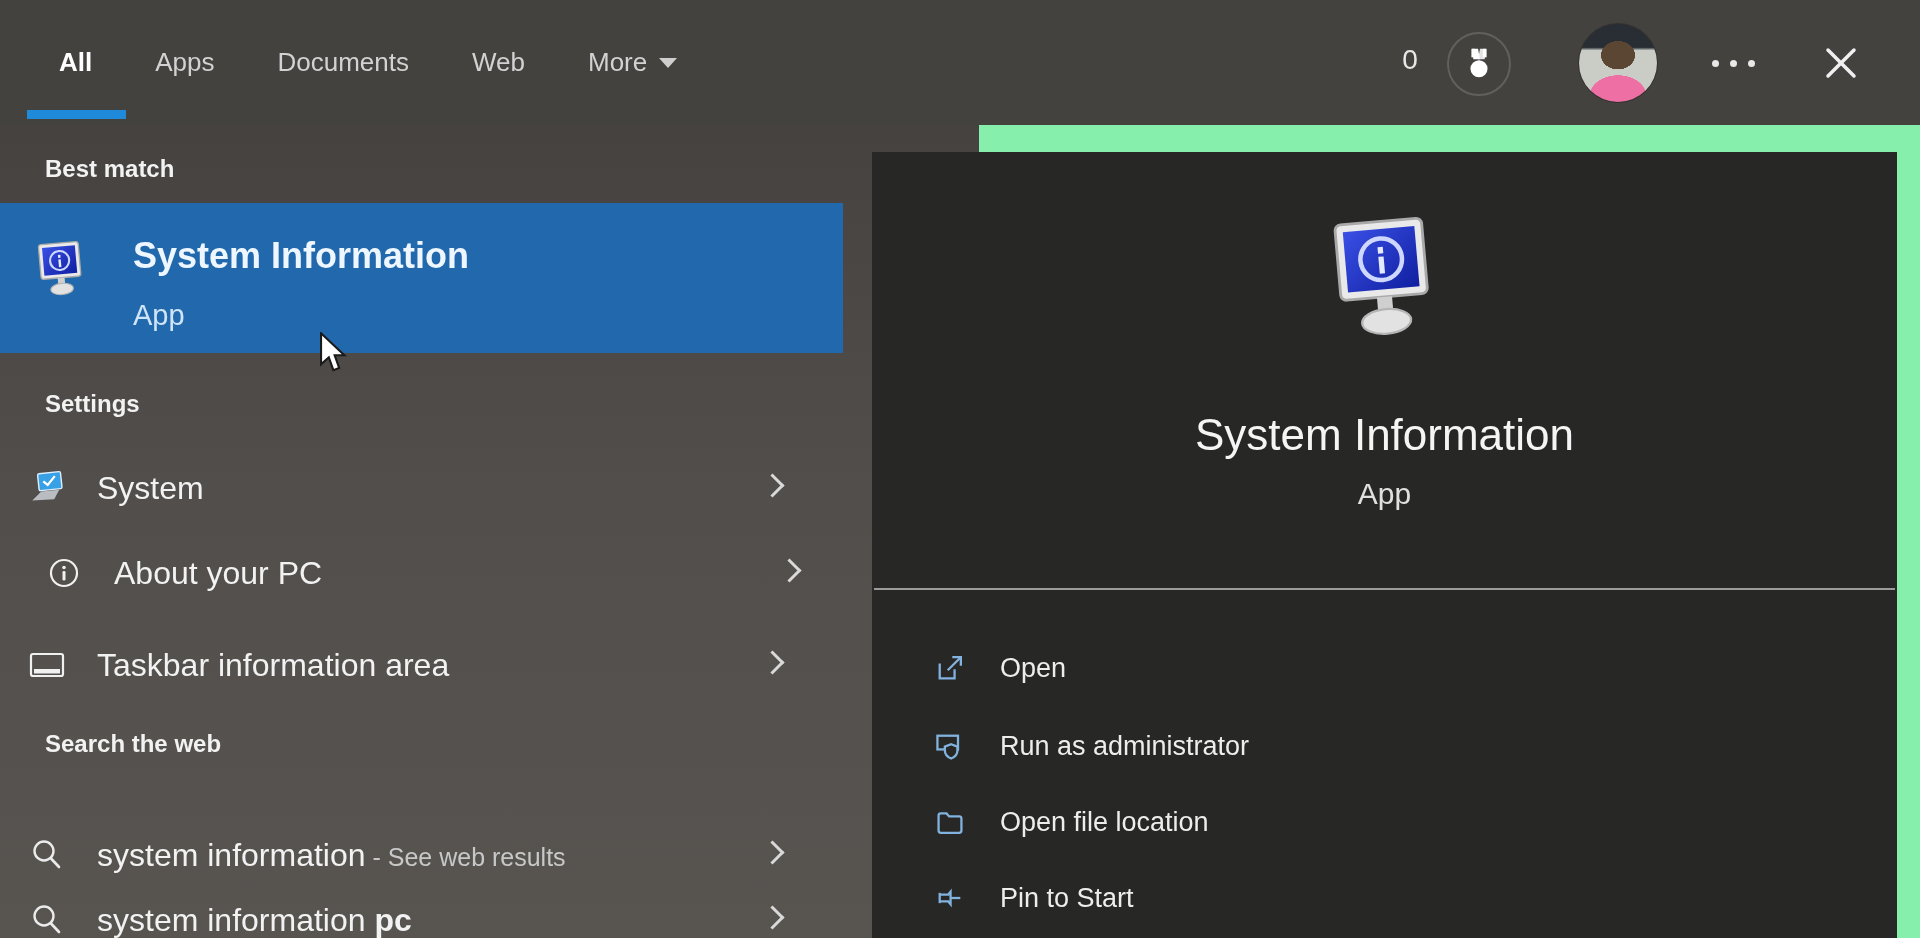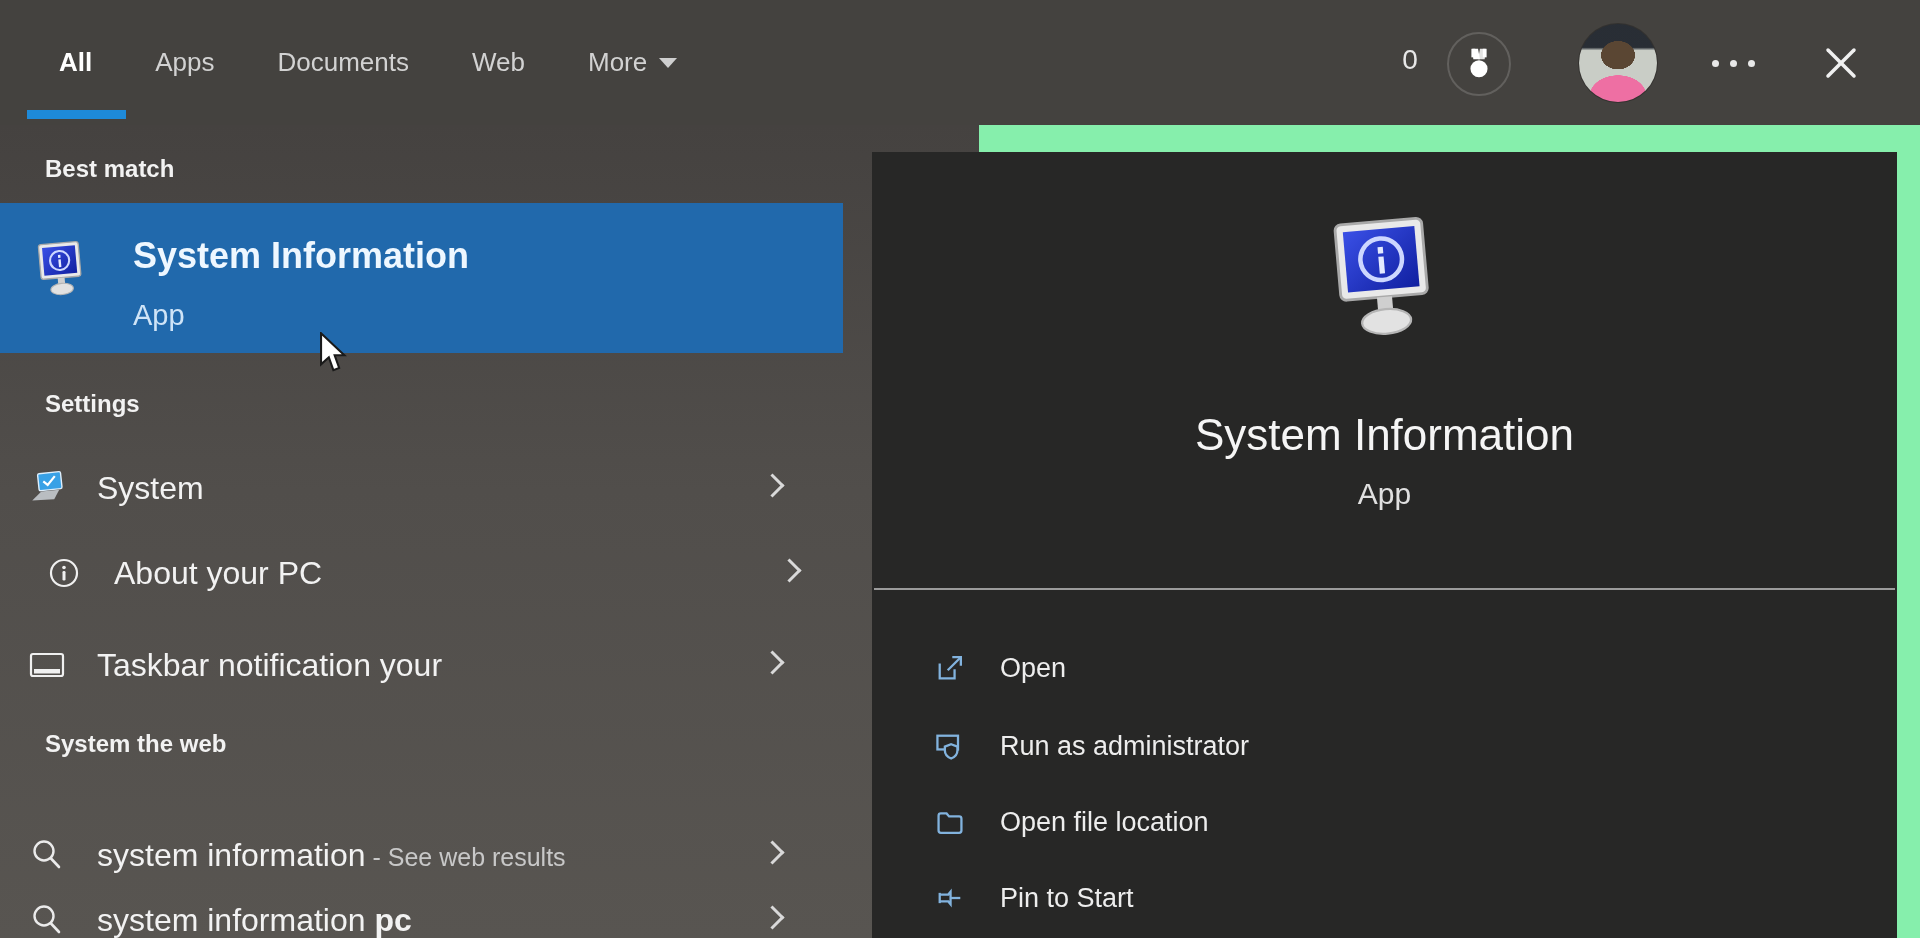--- a/index.html
+++ b/index.html
@@ -154,25 +154,25 @@
       </svg>
       <span class="row-label">About your PC</span>
       <span class="chevron"></span>
     </div>
 
     <div class="result-row abs" style="top:501px;">
       <svg class="row-icon" viewBox="0 0 38 36">
         <rect x="3" y="7" width="32" height="22" rx="2" fill="none" stroke="#f0f0f0" stroke-width="2.2"></rect>
         <rect x="6" y="22" width="26" height="4.5" fill="#f0f0f0"></rect>
       </svg>
-      <span class="row-label">Taskbar notification your</span>
-      <span class="chevron"></span>
-    </div>
-
-    <div class="section-header abs" style="top:605px;">System the web</div>
+      <span class="row-label">Taskbar information area</span>
+      <span class="chevron"></span>
+    </div>
+
+    <div class="section-header abs" style="top:605px;">Search the web</div>
 
     <div class="result-row abs" style="top:691px;">
       <svg class="row-icon" viewBox="0 0 38 36">
         <circle cx="16" cy="14" r="9.5" fill="none" stroke="#ebebeb" stroke-width="2.4"></circle>
         <line x1="23" y1="21.5" x2="31" y2="30" stroke="#ebebeb" stroke-width="2.6" stroke-linecap="round"></line>
       </svg>
       <span class="row-label"><span>system information</span><span class="row-suffix-small"> - See web results</span><span class="row-suffix-bold"></span></span>
       <span class="chevron"></span>
     </div>
 

